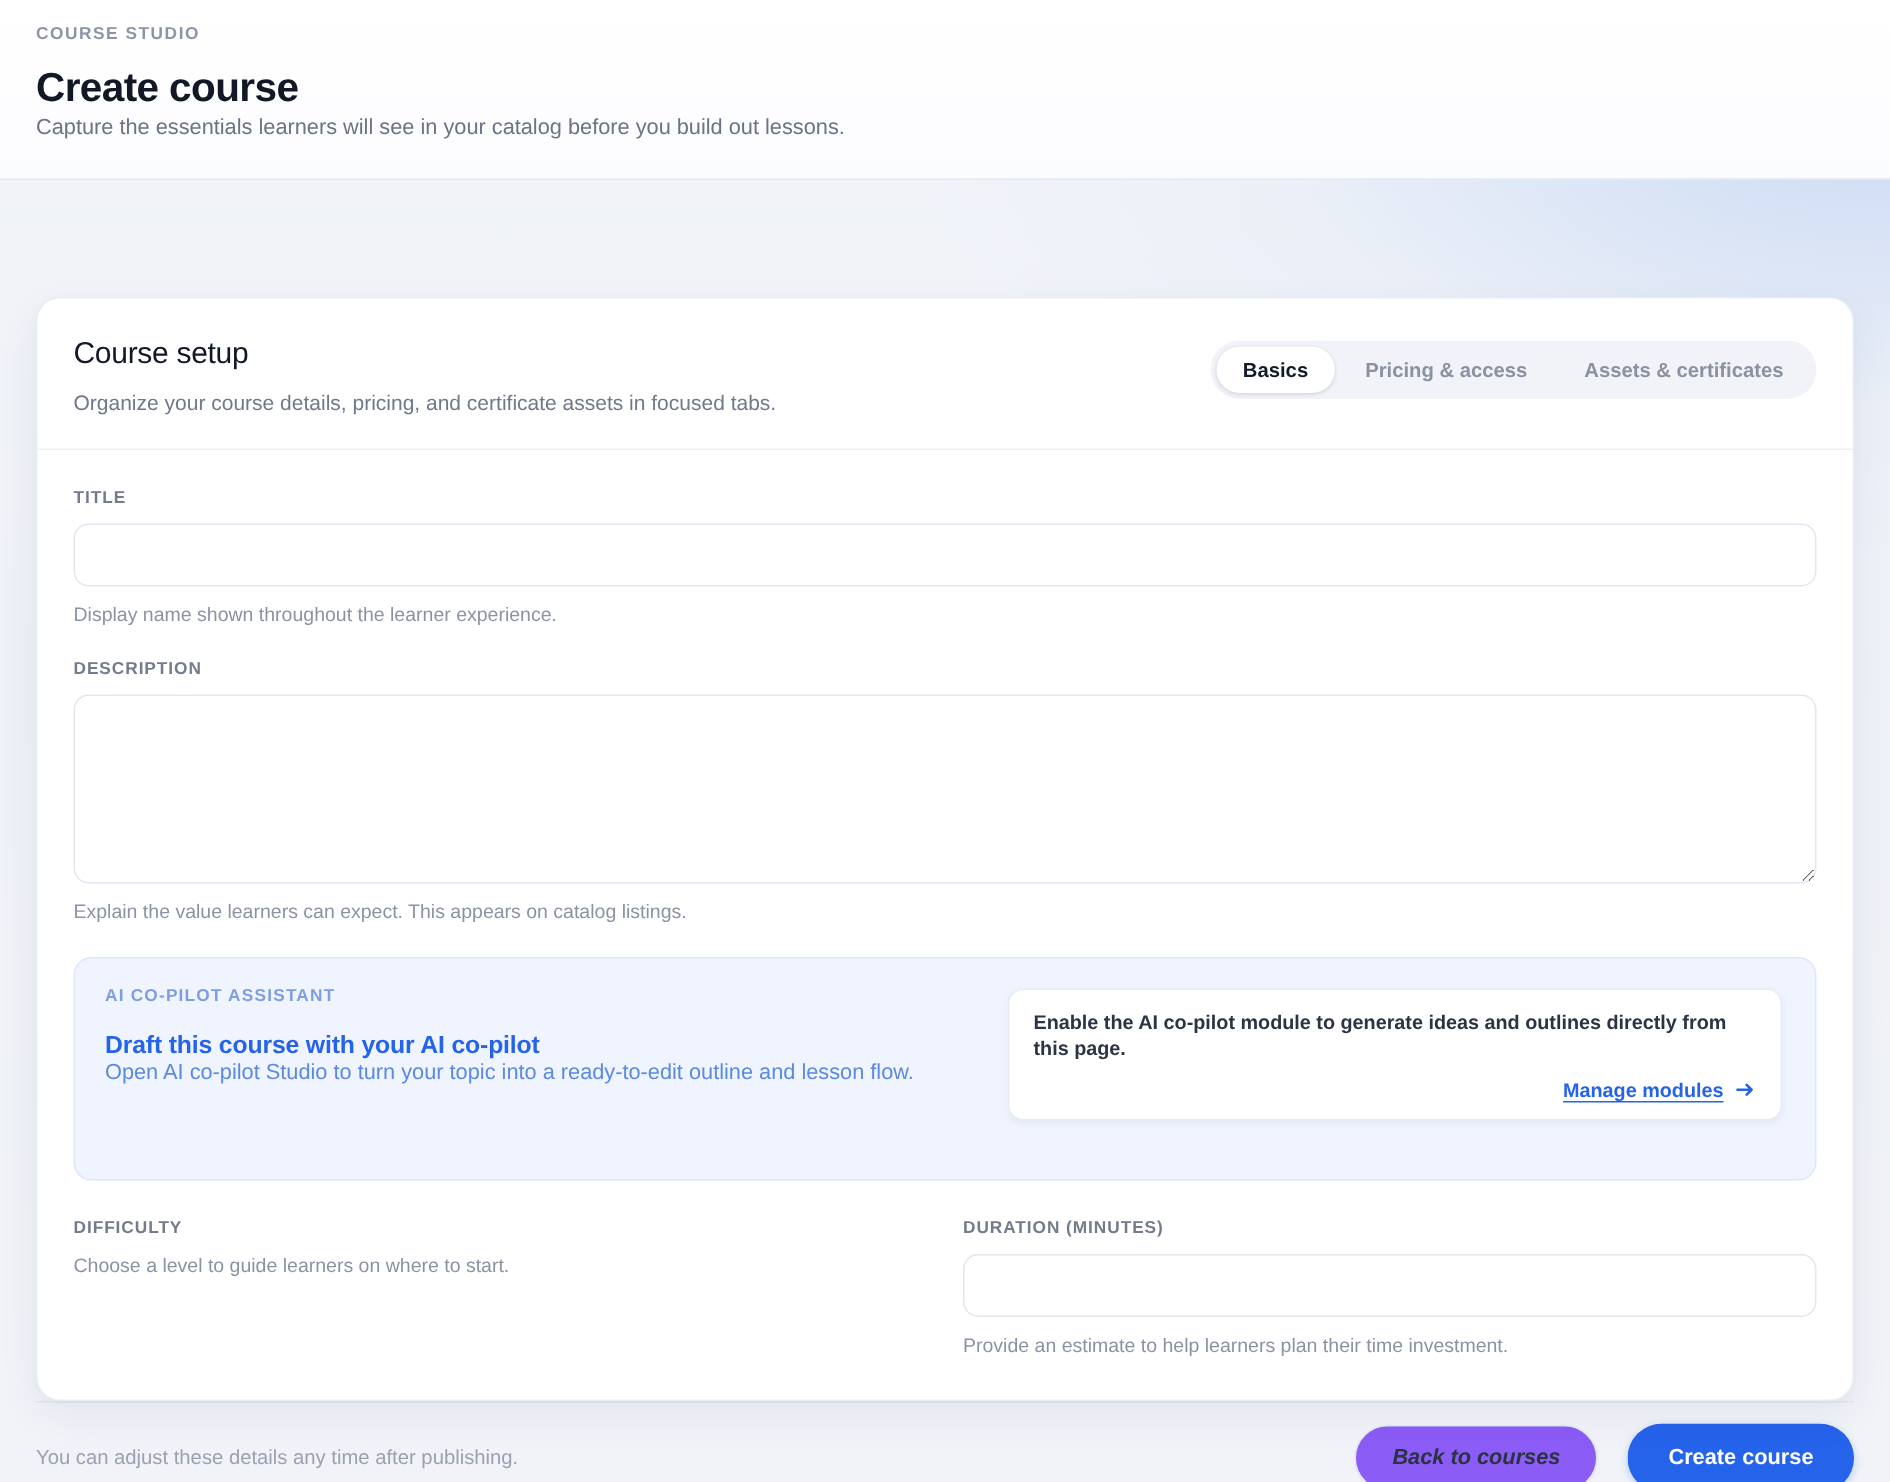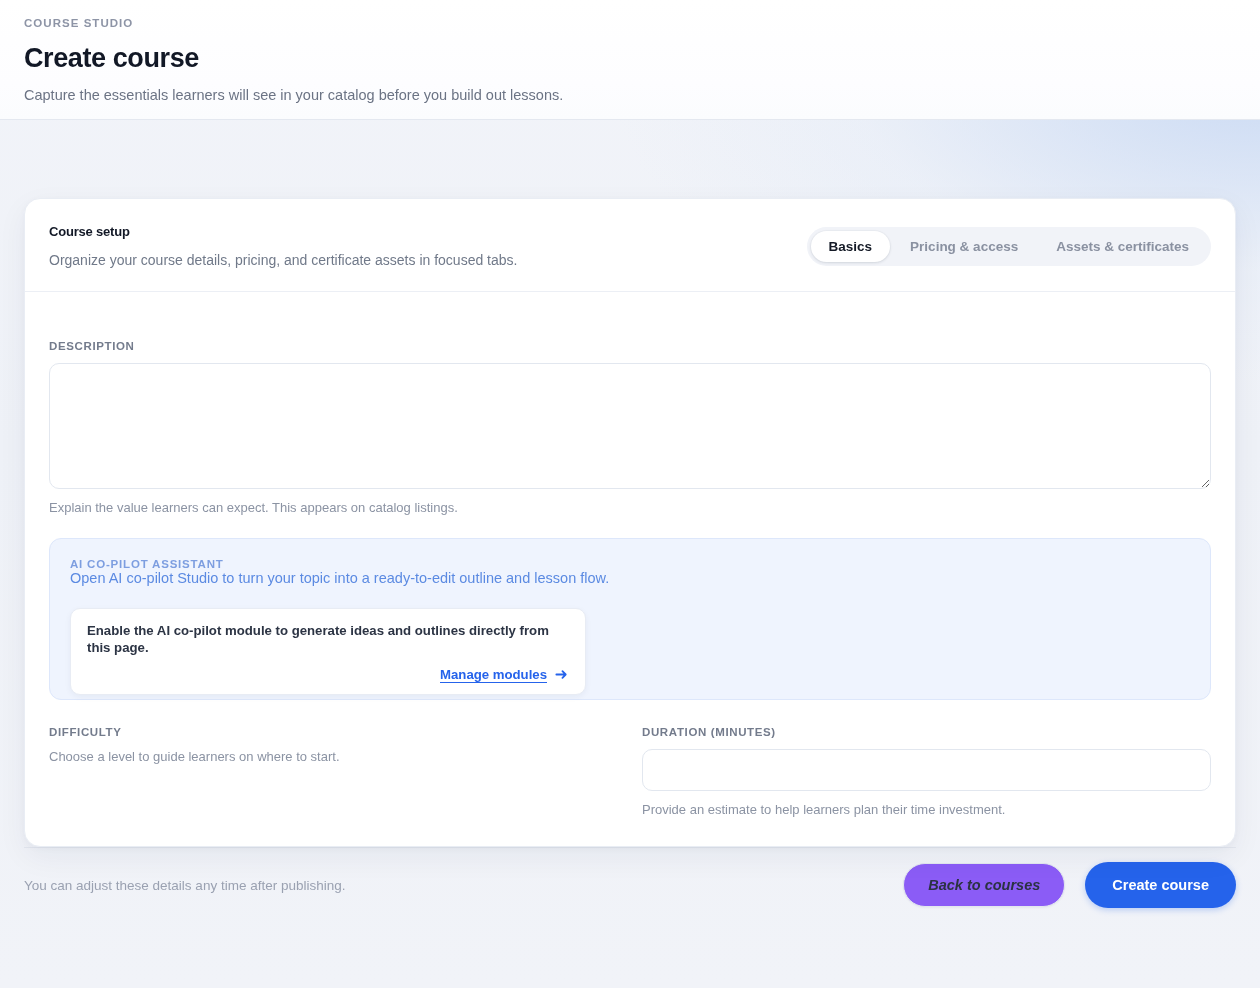--- a/index.html
+++ b/index.html
@@ -59,21 +59,21 @@
     font-weight: 700;
     letter-spacing: -0.4px;
     color: #121826;
     margin-top: 14px;
     line-height: 1.1;
   }
   .page-subtitle {
     font-size: 14.5px;
     color: #6b7punk;
     color: #6b7384;
-    margin-top: 14px;
+    margin-top: 4px;
     line-height: 1.2;
   }
 
   
   .main {
     flex: 1 1 auto;
     padding: 78px 24px 0 24px;
     position: relative;
   }
 
@@ -87,22 +87,22 @@
   }
 
   .card-header {
     display: flex;
     align-items: flex-start;
     justify-content: space-between;
     padding: 26px 24px 22px 24px;
     border-bottom: 1px solid #eceff5;
   }
   .card-title {
-    font-size: 13px;
-    font-weight: 700;
+    font-size: 20px;
+    font-weight: 400;
     color: #121826;
     letter-spacing: -0.2px;
     line-height: 1.15;
   }
   .card-desc {
     font-size: 14px;
     color: #707989;
     margin-top: 12px;
     line-height: 1.2;
   }
@@ -185,26 +185,25 @@
   }
 
   .spacer-20 { height: 22px; }
   .spacer-28 { height: 26px; }
 
   
   .ai-panel {
     background: #eff4fe;
     border: 1px solid #dde7fb;
     border-radius: 12px;
-    padding: 20px 22px 4px 20px;
+    padding: 20px 22px 39px 20px;
     display: flex;
     align-items: flex-start;
     justify-content: space-between;
     gap: 20px;
-    flex-direction: column;
   }
   .ai-left { flex: 1 1 auto; min-width: 0; }
   .ai-eyebrow {
     font-size: 11.5px;
     font-weight: 700;
     letter-spacing: 0.07em;
     color: #7d9ee0;
     text-transform: uppercase;
     line-height: 1;
   }
@@ -355,34 +354,40 @@
         </div>
         <div class="tabs">
           <button class="tab active">Basics</button>
           <button class="tab">Pricing &amp; access</button>
           <button class="tab">Assets &amp; certificates</button>
         </div>
       </div>
 
       <div class="card-body">
 
+        <div class="field">
+          <label class="field-label">TITLE</label>
+          <input class="text-input" type="text" placeholder="" style="">
+          <div class="field-help">Display name shown throughout the learner experience.</div>
+        </div>
 
         <div class="spacer-20"></div>
 
         <div class="field">
           <label class="field-label">DESCRIPTION</label>
           <textarea class="textarea" placeholder="" style=""></textarea>
           <div class="field-help">Explain the value learners can expect. This appears on catalog listings.</div>
         </div>
 
         <div class="spacer-20"></div>
 
         <div class="ai-panel">
           <div class="ai-left">
             <div class="ai-eyebrow">AI CO-PILOT ASSISTANT</div>
+            <div class="ai-heading">Draft this course with your AI co-pilot</div>
             <div class="ai-sub">Open AI co-pilot Studio to turn your topic into a ready-to-edit outline and lesson flow.</div>
           </div>
           <div class="ai-callout">
             <div class="ai-callout-text">Enable the AI co-pilot module to generate ideas and outlines directly from this page.</div>
             <div class="ai-callout-action">
               <span class="ai-link">Manage modules</span>
               <span class="arrow-icon">
                 <svg width="15" height="15" viewBox="0 0 16 16" fill="none" aria-hidden="true">
                   <path d="M2.5 8h10M9 4.5L12.5 8 9 11.5" stroke="currentColor" stroke-width="1.9" stroke-linecap="round" stroke-linejoin="round"></path>
                 </svg>

